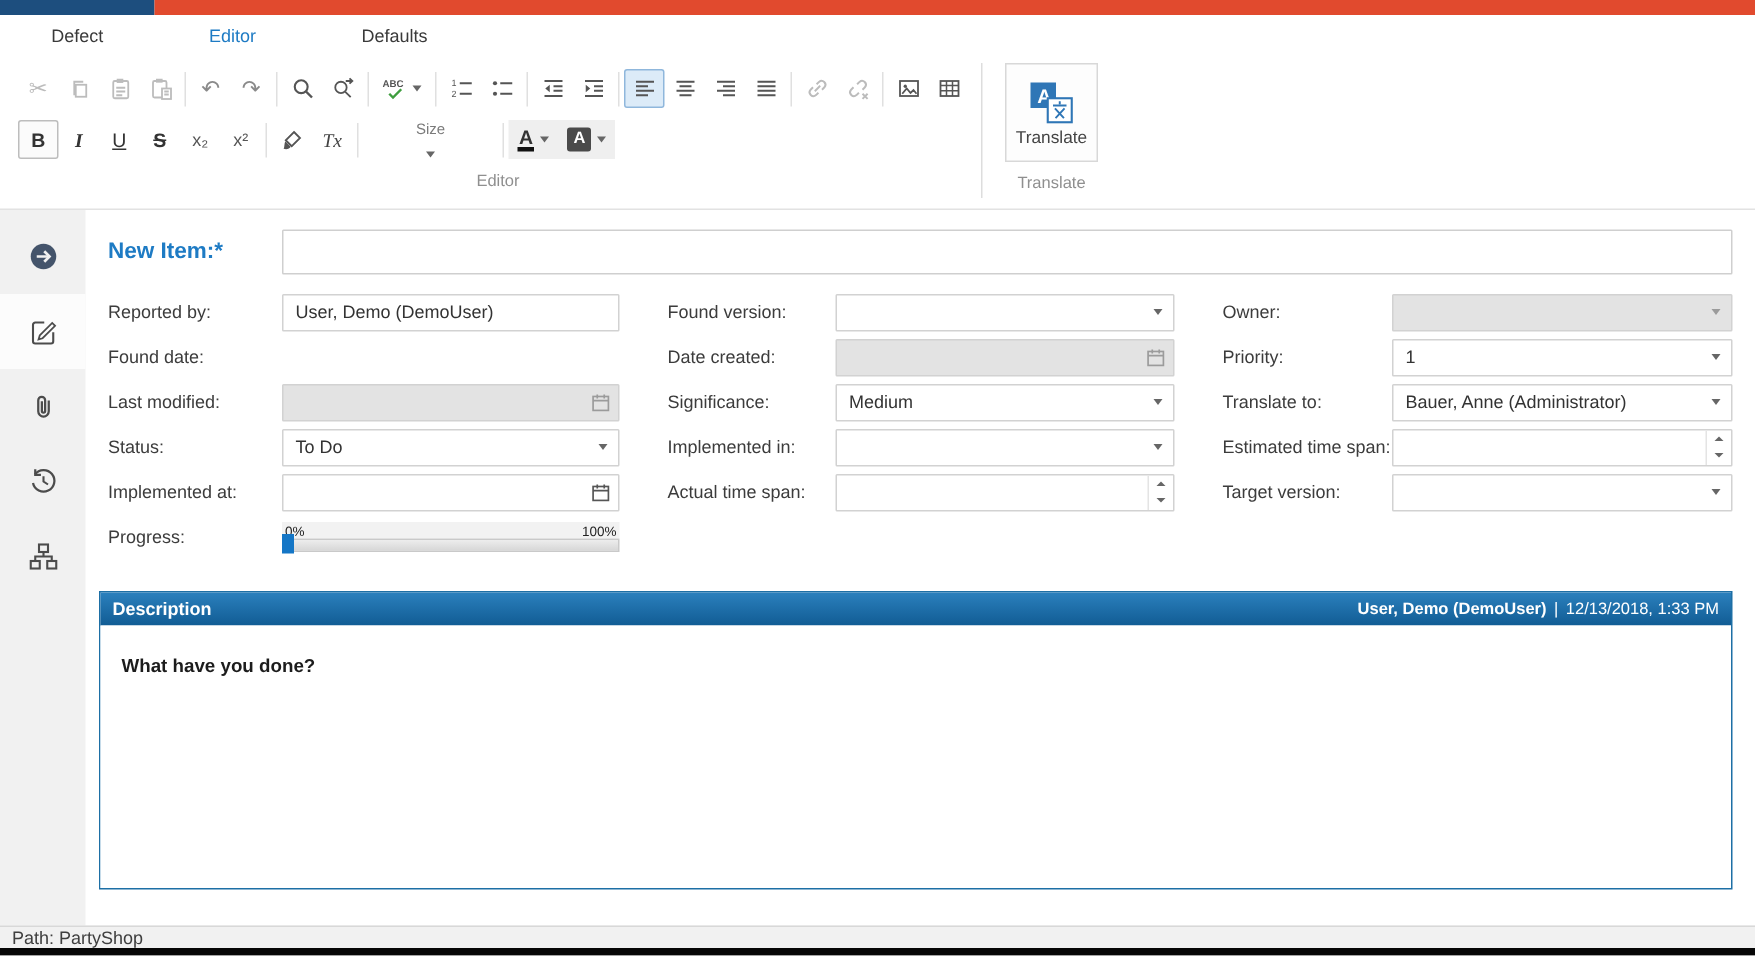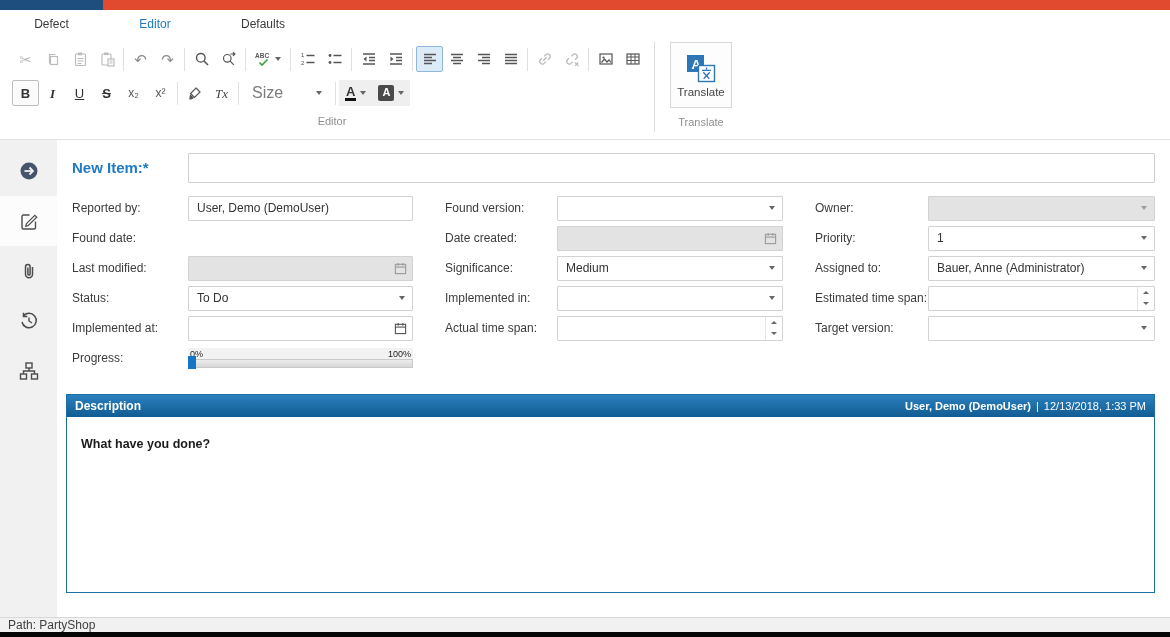--- a/index.html
+++ b/index.html
@@ -40,21 +40,21 @@
   .sep{width:1px;height:23px;background:#e0e0e0;margin:0 3px;flex:0 0 auto;}
   .gsep{width:1px;background:#ddd;height:90px;margin:5px 9px 0 2px;}
   .fmt{font-size:13px;color:#333;line-height:1;}
   .fb{font-weight:bold;}
   .fi{font-style:italic;font-family:"Liberation Serif","DejaVu Serif",serif;font-weight:bold;}
   .fu{text-decoration:underline;}
   .fs{text-decoration:line-through;font-weight:bold;}
   .fsub,.fsup{font-size:12px;color:#555;}
   .frm{font-style:italic;color:#444;font-family:"Liberation Serif","DejaVu Serif",serif;}
   .sizebox{width:82px;height:24px;display:flex;align-items:center;justify-content:space-between;
-           padding:0 6px 0 6px;color:#7b7b7b;font-size:16px;margin:0 4px;cursor:default;}
+           padding:0 6px 0 6px;color:#7b7b7b;font-size:10px;margin:0 4px;cursor:default;flex-direction:column;}
   .tri-d{width:0;height:0;border-left:3.5px solid transparent;border-right:3.5px solid transparent;border-top:4px solid #666;display:inline-block;}
   .tri-u{width:0;height:0;border-left:3.5px solid transparent;border-right:3.5px solid transparent;border-bottom:4px solid #666;display:inline-block;}
   .colorbtn{height:26px;display:flex;align-items:center;gap:4px;padding:0 5px;border:1px solid transparent;}
   .Aletter{font-weight:bold;font-size:13px;color:#333;border-bottom:3px solid #111;line-height:1.05;padding:0 1px;}
   .Abox{font-weight:bold;font-size:11px;color:#fff;background:#4a4a4a;padding:1px 4px;border-radius:2px;line-height:1.2;}
   .translate-btn{margin-top:5px;width:62px;height:66px;border:1px solid #d8d8d8;background:#fdfdfd;
                  display:flex;flex-direction:column;align-items:center;justify-content:center;gap:3px;cursor:default;}
   .translate-btn .tlabel{font-size:11.5px;color:#444;}
   
   .content{flex:1;display:flex;min-height:0;background:#fff;}
@@ -419,21 +419,21 @@
               </svg>
           </span>
         </div>
         <span class="fl gr3 cl2">Significance:</span>
         <div class="ctrl gr3 cf2">
           <span class="val">Medium</span>
           <span class="caret">
               <i class="tri-d"></i>
             </span>
         </div>
-        <span class="fl gr3 cl3">Assigned to:</span>
+        <span class="fl gr3 cl3">Translate to:</span>
         <div class="ctrl gr3 cf3">
           <span class="val">Bauer, Anne (Administrator)</span>
           <span class="caret">
               <i class="tri-d"></i>
             </span>
         </div>
 
         <span class="fl gr4 cl1">Status:</span>
         <div class="ctrl gr4 cf1">
           <span class="val">To Do</span>

